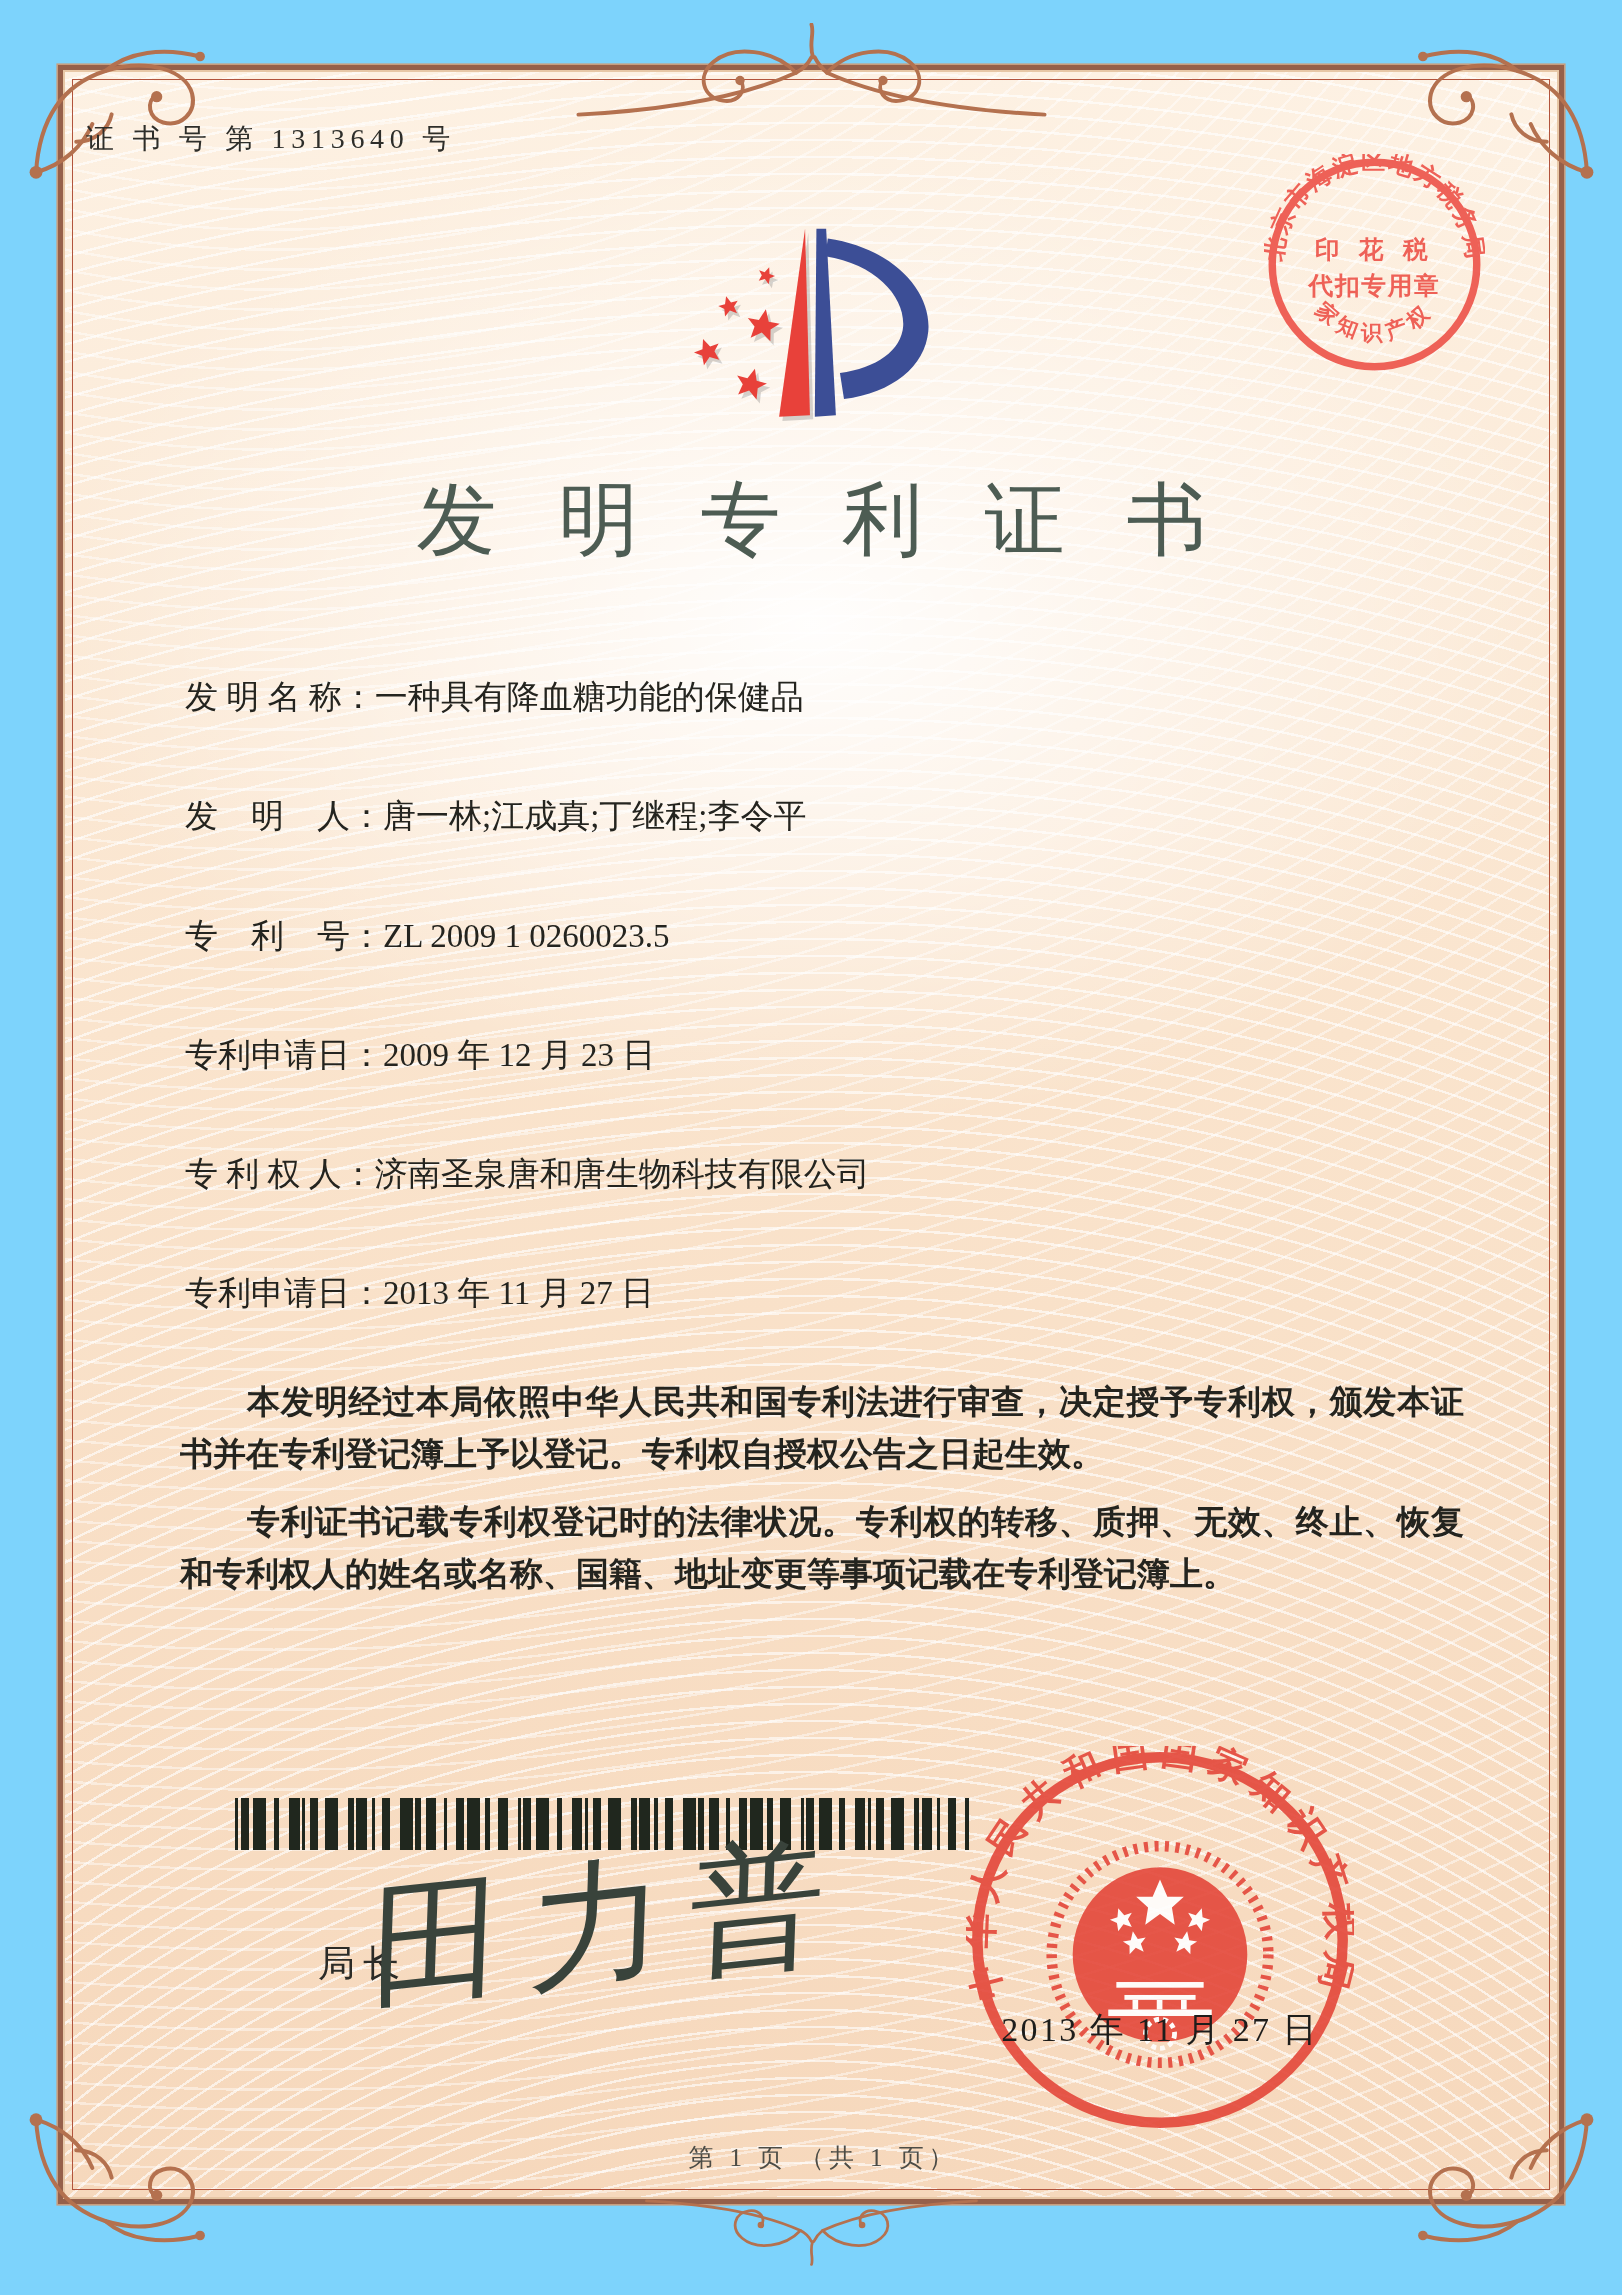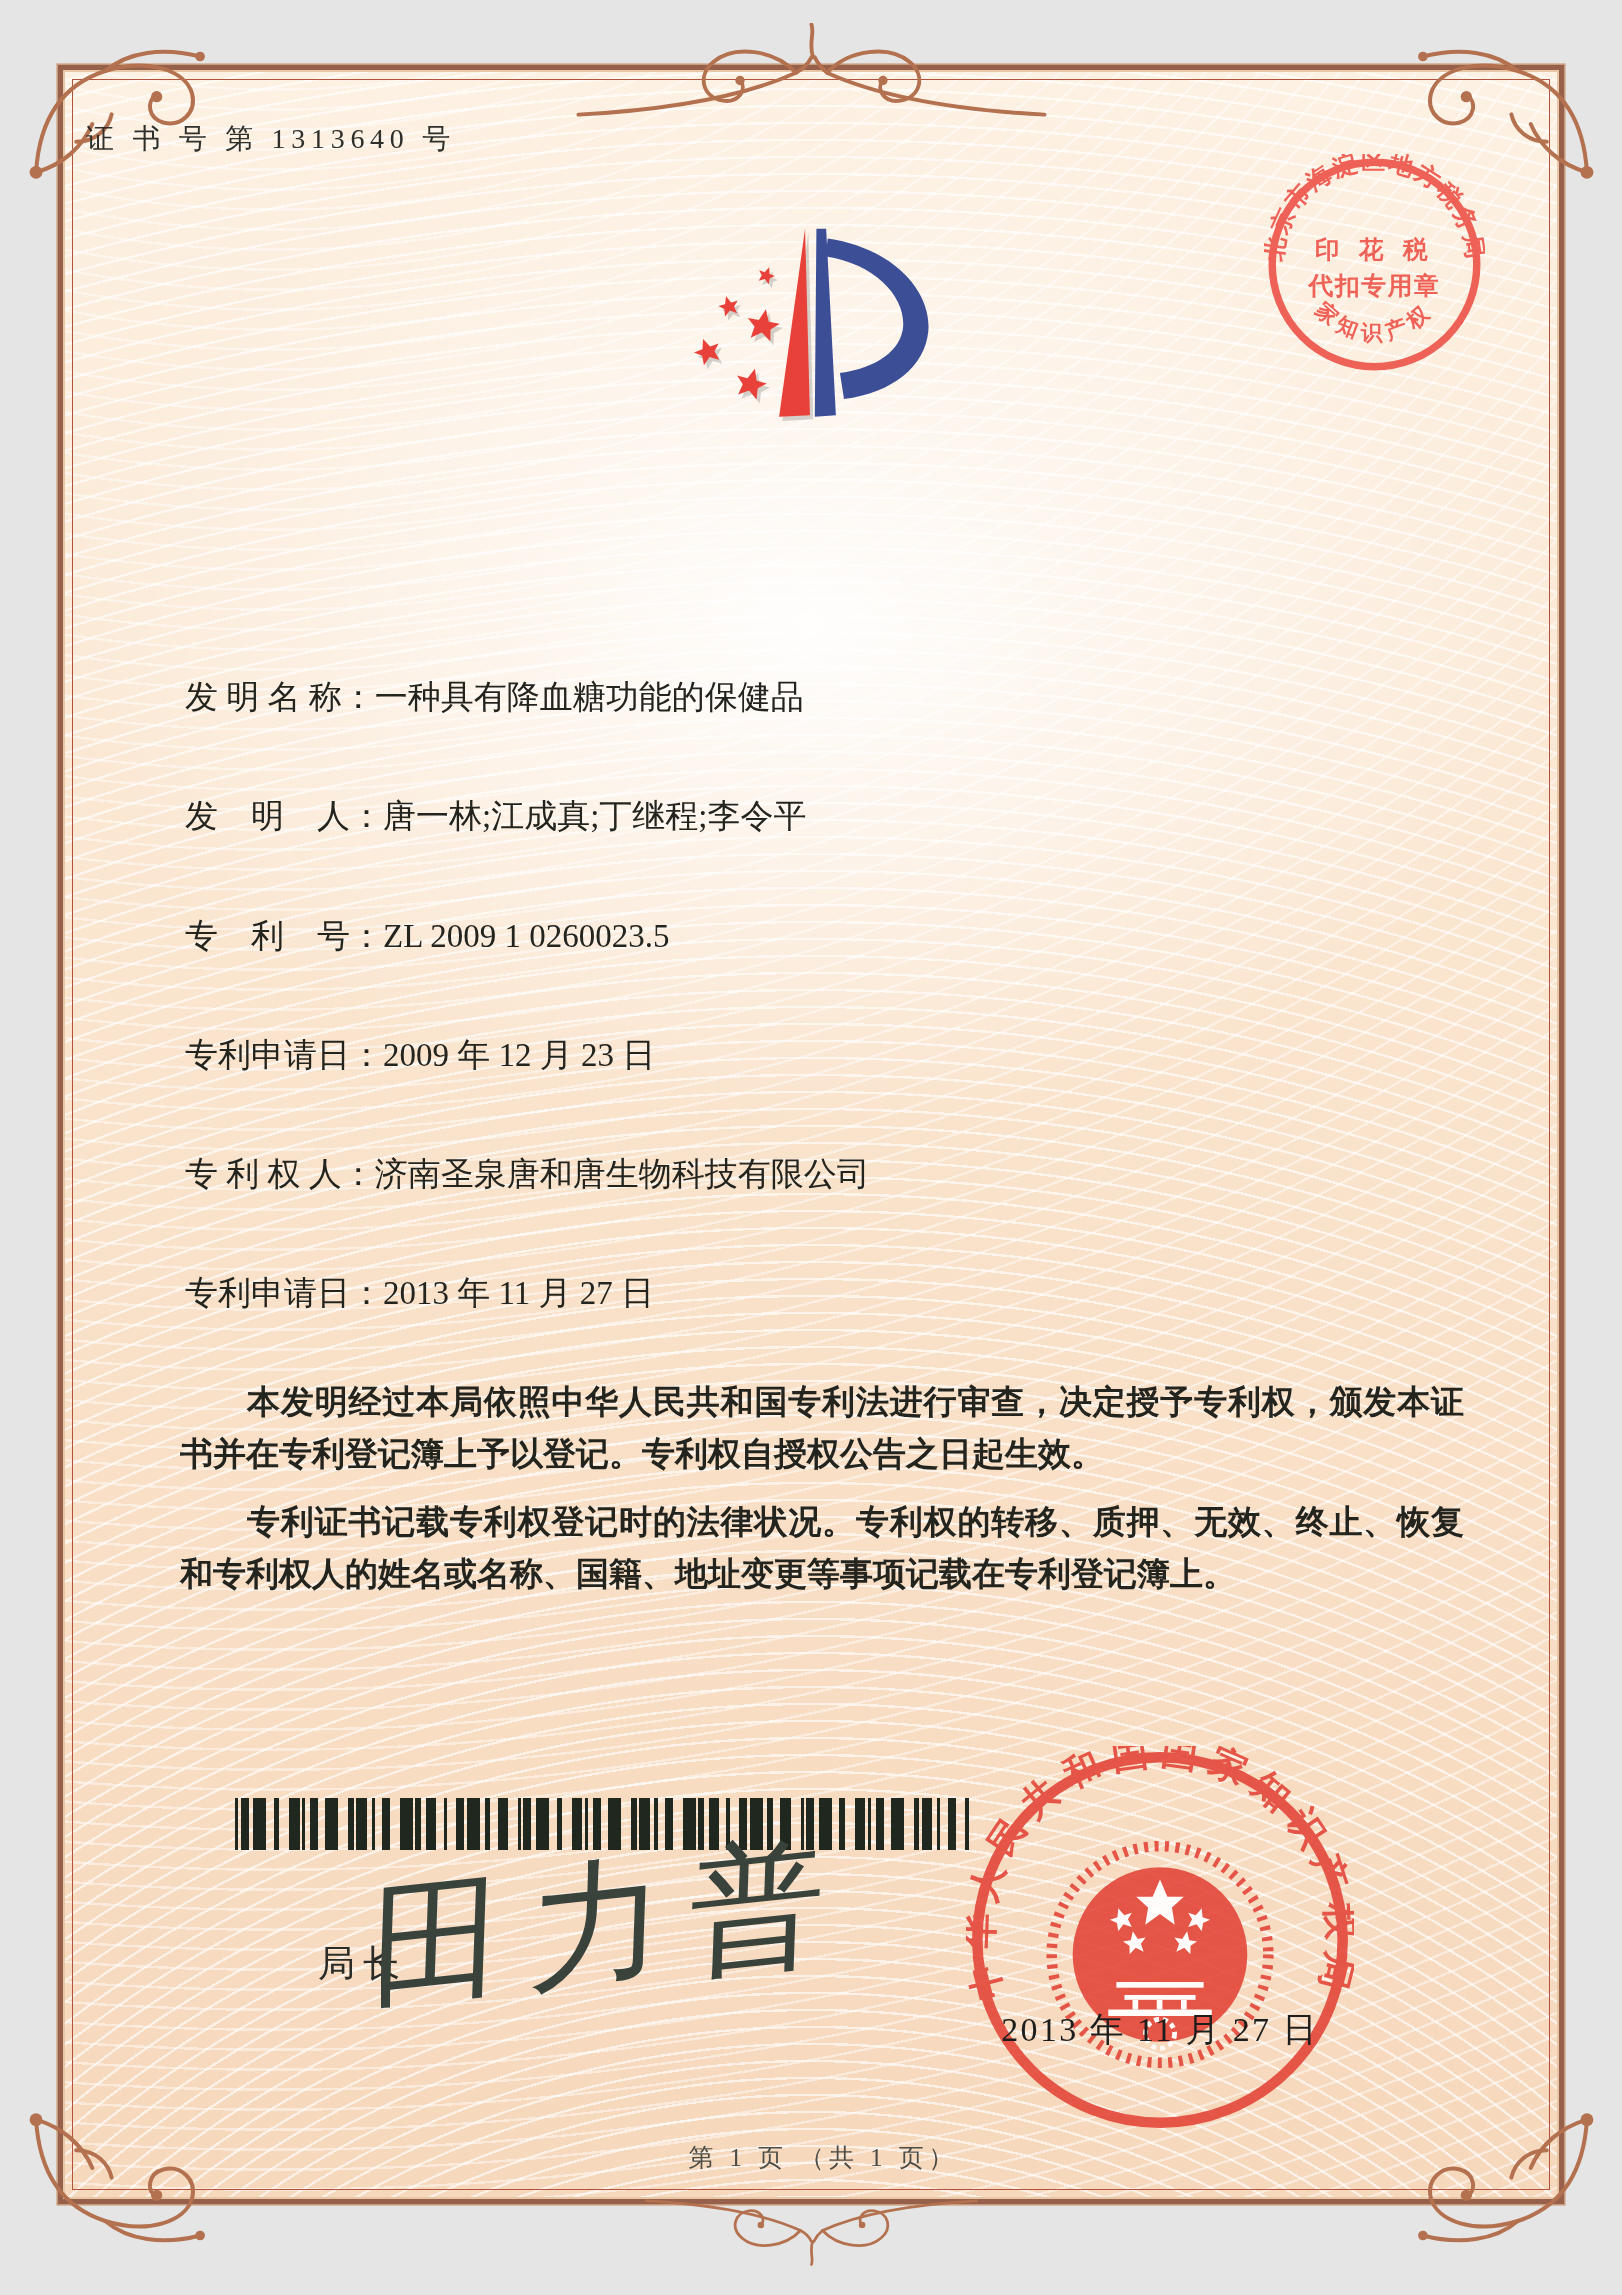--- a/index.html
+++ b/index.html
@@ -1,18 +1,18 @@
 <!DOCTYPE html>
 <html style="font-size:13px"><head>
 <meta charset="utf-8">
 <style>
   html,body{margin:0;padding:0;background:#ffffff;}
   .page{
     position:relative;width:1623px;height:2295px;margin:0 auto;overflow:hidden;
-    background:#e5e5e5;
+    background:#7dd3fc;
     font-family:"Liberation Serif","DejaVu Serif",serif;
   }
   
   .frame{
     position:absolute;left:58px;top:65px;width:1506px;height:2139px;
     border:5.7px solid #96604a;box-sizing:border-box;
     box-shadow:inset 0 0 0 2.4px #e7c7a6, 0 0 0 1.6px #c89d7e;
   }
   .frame-bg{
     position:absolute;inset:2.4px;
@@ -183,20 +183,21 @@
       <use href="#star" transform="translate(44,180) scale(1.7) rotate(-20)"></use>
       <use href="#star" transform="translate(97,220) scale(2.0) rotate(15)"></use>
       <polygon points="164,28 170,258 132,260"></polygon>
     </g>
     <g fill="#3c4e96">
       <polygon points="178,28 190,28 202,258 176,260"></polygon>
       <path d="M 192 40 C 274 52 320 106 316 154 C 312 198 272 230 212 238 L 207 206 C 252 200 283 178 285 148 C 287 112 252 72 189 62 Z"></path>
     </g>
   </svg>
 
+  <div class="title">发 明 专 利 证 书</div>
 
   <div class="field-row row-1">
     <span class="field-label">发　明　人：</span><span>唐一林;江成真;丁继程;李令平</span>
   </div>
   <div class="field-row row-0">
     <span class="field-label">发 明 名 称：</span><span>一种具有降血糖功能的保健品</span>
   </div>
   <div class="field-row row-2">
     <span class="field-label">专　利　号：</span><span>ZL 2009 1 0260023.5</span>
   </div>

